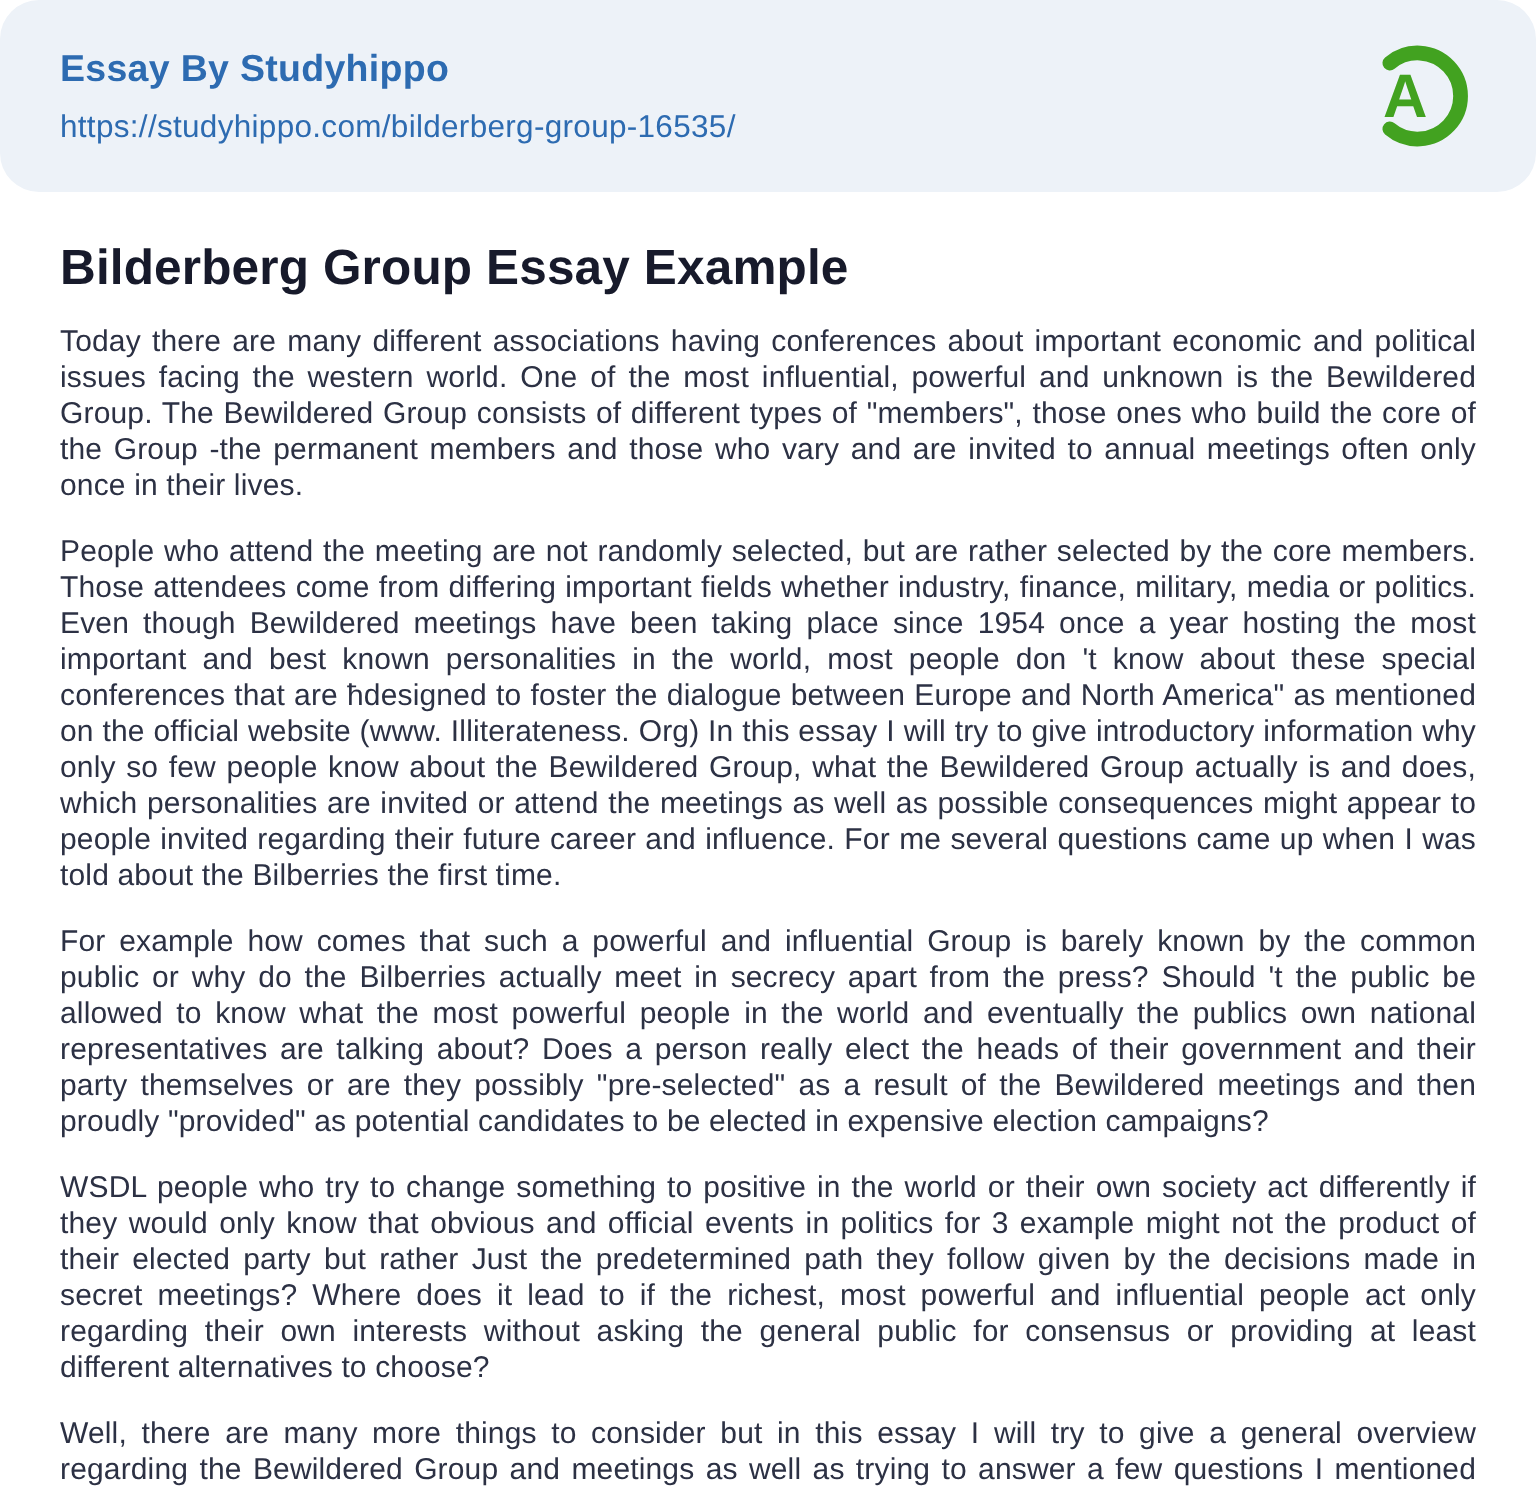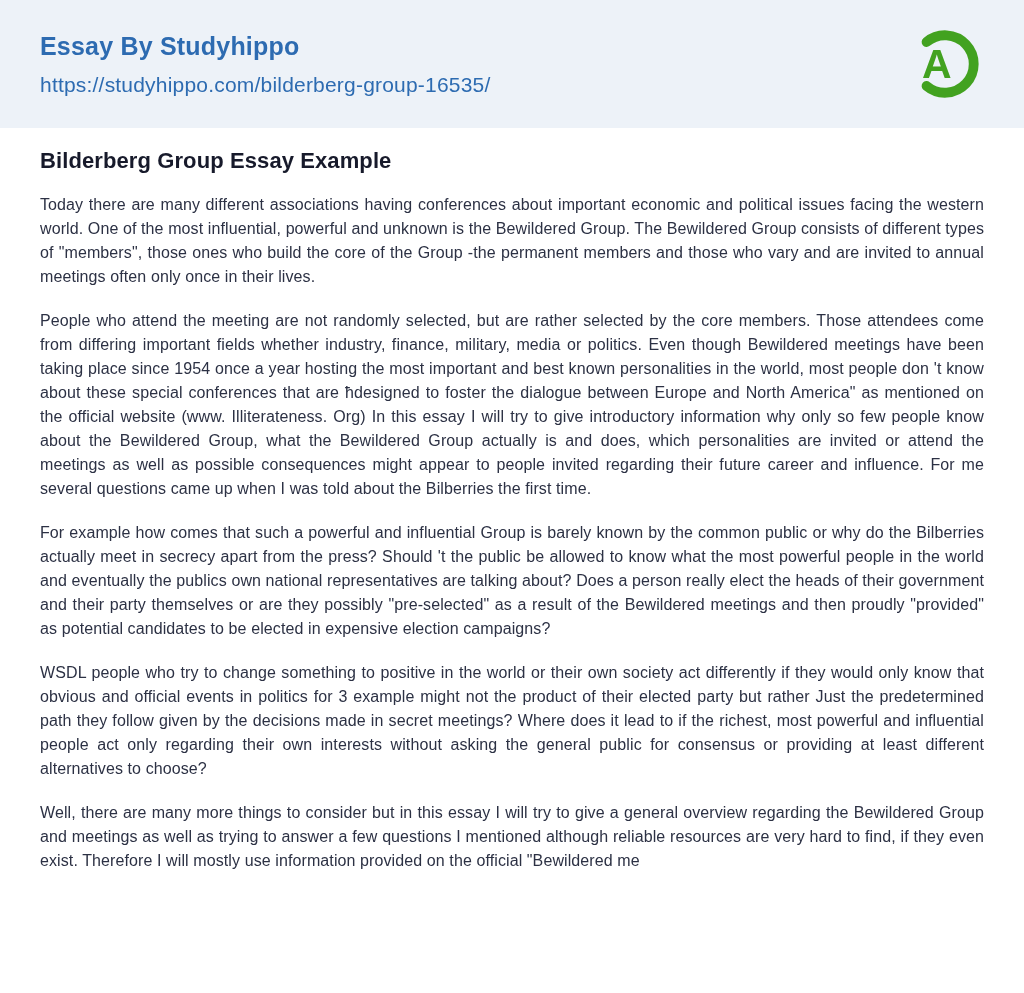--- a/index.html
+++ b/index.html
@@ -23,20 +23,21 @@
     margin: 0 auto;
     background: var(--page-bg);
   }
   .header {
     height: 128px;
     background: var(--header-bg);
     display: flex;
     align-items: center;
     justify-content: space-between;
     padding: 0 38px 0 40px;
+    border-radius: 26px;
   }
   .header-text h2 {
     margin: 0 0 12px 0;
     font-size: 25px;
     font-weight: 700;
     letter-spacing: 0.2px;
     color: var(--link-blue);
   }
   .header-text a {
     font-size: 21px;
@@ -48,29 +49,29 @@
   .logo {
     width: 82px;
     height: 86px;
     flex: 0 0 auto;
   }
   .logo svg { width: 100%; height: 100%; display: block; }
   .content {
     padding: 0 40px;
   }
   .content h1 {
-    margin: 20px 0 19px 0;
-    font-size: 22px;
+    margin: 31px 0 19px 0;
+    font-size: 33px;
     font-weight: 700;
     letter-spacing: 0.1px;
     color: var(--title-color);
   }
   .content p {
     margin: 0 0 20px 0;
-    font-size: 16px;
+    font-size: 20px;
     line-height: 24px;
     color: var(--body-color);
     text-align: justify;
     letter-spacing: 0.1px;
   }
 </style>
 </head>
 <body>
 
 <div class="page">

